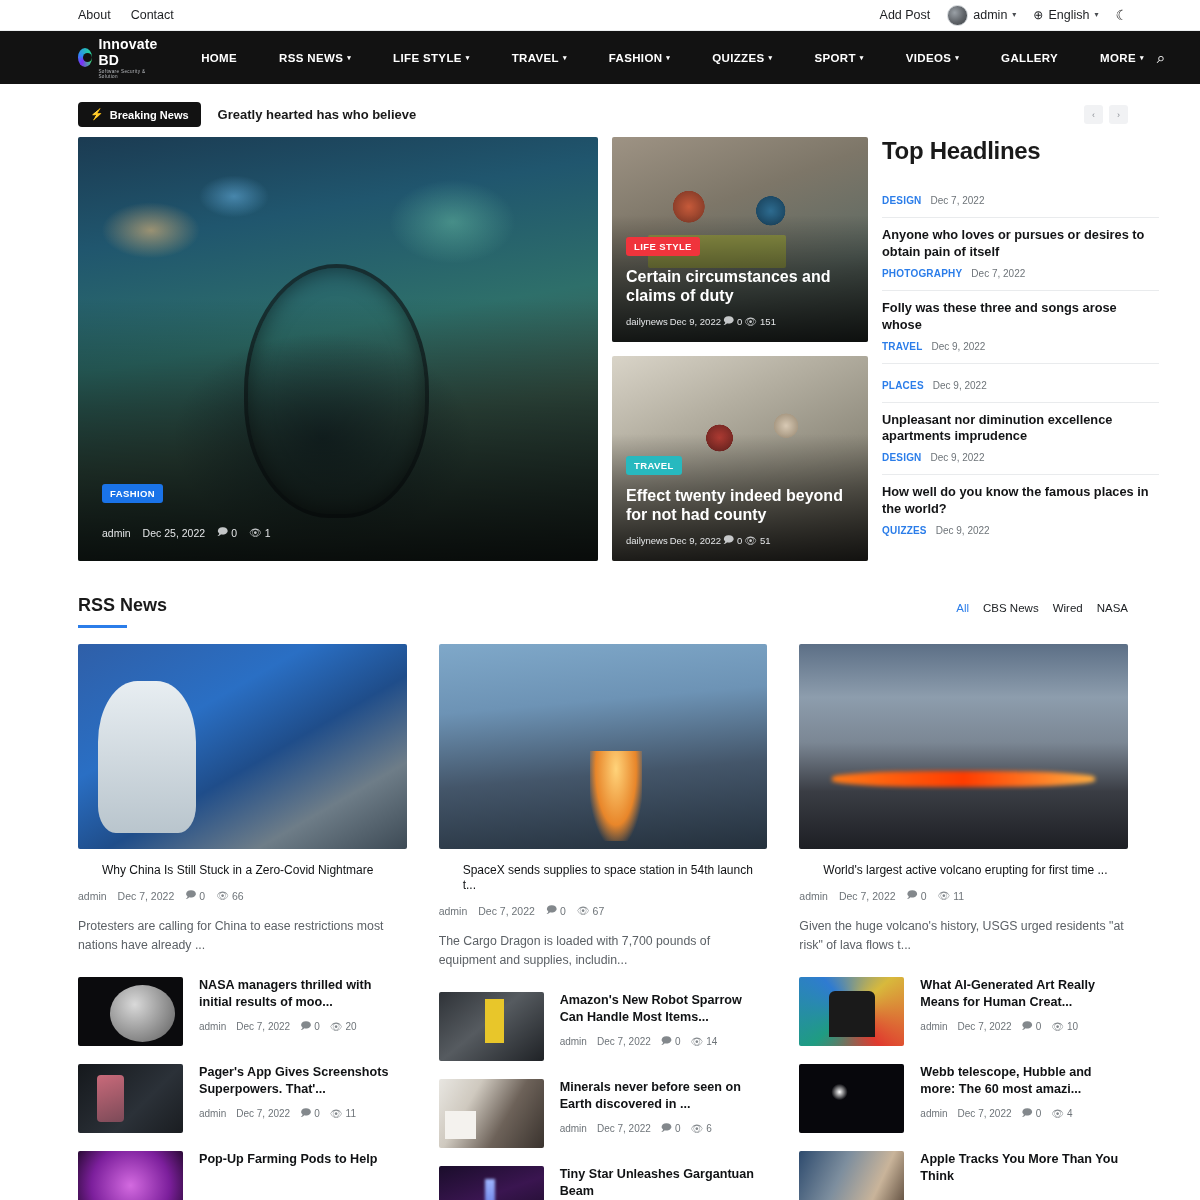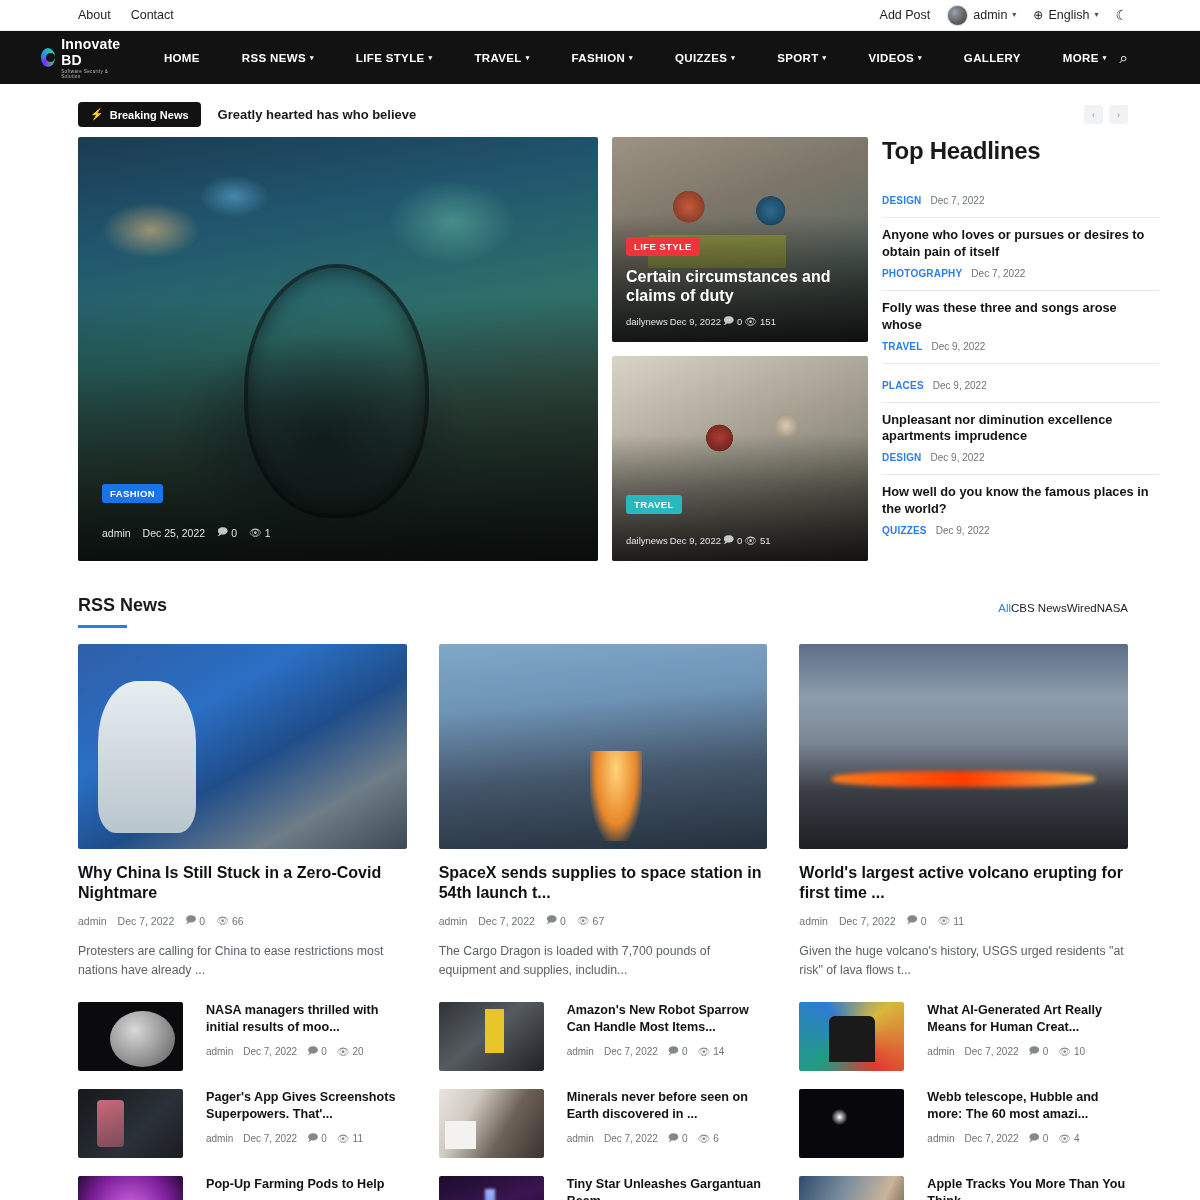--- a/index.html
+++ b/index.html
@@ -38,21 +38,20 @@
   .globe-ic { font-size: 12px; }
   .moon-ic { font-size: 14px; color: #222; }
 
   
   .nav {
     height: 53px;
     background: #121212;
     display: flex;
     align-items: center;
     padding: 0 72px 0 78px;
-    justify-content: flex-end;
   }
   .logo { display: flex; align-items: center; gap: 6px; margin-right: 26px; }
   .logo-mark {
     width: 19px; height: 19px; border-radius: 50%;
     background: conic-gradient(from 210deg, #7b2ff7, #2e8bf5, #23c9a7, #37d67a, #7b2ff7);
     position: relative;
   }
   .logo-mark::after {
     content:""; position:absolute; left:5px; top:5px; width:9px; height:9px;
     border-radius:50%; background:#121212;
@@ -167,21 +166,21 @@
 
   
   .rss-head {
     display: flex; align-items: flex-end;
     padding: 34px 72px 0 78px;
   }
   .rss-title { font-size: 18px; font-weight: 700; position: relative; padding-bottom: 12px; }
   .rss-title::after {
     content:""; position:absolute; left:0; bottom:0; width: 49px; height: 3px; background:#2b7de9;
   }
-  .rss-filters { margin-left: auto; display: flex; font-size: 11.5px; padding-bottom: 14px; }
+  .rss-filters { margin-left: auto; display: flex; gap: 14px; font-size: 11.5px; padding-bottom: 14px; }
   .rss-filters span { color: #202326; cursor: pointer; }
   .rss-filters span.active { color: #2b7de9; }
 
   .rss-grid {
     display: grid; grid-template-columns: repeat(3, 1fr); gap: 0 32px;
     padding: 16px 72px 0 78px;
   }
   .big-card { }
   .big-thumb { width: 100%; height: 205px; border-radius: 2px; overflow: hidden; position: relative; }
   .thumb-covid { position:absolute; inset:0;
@@ -190,27 +189,27 @@
     background: linear-gradient(180deg,#e8eef2,#b9c5cd); border-radius: 40% 40% 18% 18%; }
   .thumb-rocket { position:absolute; inset:0;
     background: linear-gradient(175deg,#7fa8c9 0%, #6d93b5 30%, #44566a 62%, #24303c 100%); }
   .thumb-rocket::after { content:""; position:absolute; left:46%; top:52%; width:16%; height:44%;
     background: radial-gradient(ellipse at 50% 20%, #ffd37a, #e8862a 55%, rgba(200,100,30,0) 78%); }
   .thumb-volcano { position:absolute; inset:0;
     background: linear-gradient(180deg,#5c6f86 0%, #8d9dad 26%, #7b8794 48%, #3a3d44 72%, #1d1f24 100%); }
   .thumb-volcano::after { content:""; position:absolute; left:10%; top:62%; width:80%; height:8%;
     background: linear-gradient(90deg,#ff7a18,#ff3c00,#ffae42); filter: blur(2px); border-radius: 40%; }
 
-  .big-title { font-size: 16px; font-weight: 700; line-height: 1.26; margin-top: 14px; color: #101214; }
+  .big-title { font-size: 12px; font-weight: 400; line-height: 1.26; margin-top: 14px; color: #101214; margin-left: 24px; }
   .big-meta { display: flex; align-items: center; gap: 11px; font-size: 10.5px; color: #6e7479; margin-top: 9px; }
   .big-meta .mi { display:flex; align-items:center; gap:3px; }
   .big-excerpt { font-size: 12.3px; line-height: 1.55; color: #5c6166; margin-top: 13px; }
 
   .small-list { margin-top: 22px; display: flex; flex-direction: column; gap: 18px; }
-  .small-item { display: flex; gap: 23px; align-items: flex-start; }
+  .small-item { display: flex; gap: 16px; align-items: flex-start; }
   .small-thumb { width: 105px; height: 69px; flex: 0 0 105px; border-radius: 2px; overflow:hidden; position:relative; }
   .st-moon { position:absolute; inset:0; background:#0b0b0d; }
   .st-moon::after { content:""; position:absolute; right:8%; top:12%; width:62%; height:82%;
     border-radius:50%; background: radial-gradient(circle at 38% 34%, #d9d9d9, #8e8e8e 60%, #5a5a5a 100%); }
   .st-phones { position:absolute; inset:0; background: linear-gradient(135deg,#15181c,#2b3138 60%,#1a1d21); }
   .st-phones::after { content:""; position:absolute; left:18%; top:16%; width:26%; height:68%;
     background: linear-gradient(160deg,#c96a7a,#7c4a58); border-radius:4px; }
   .st-farm { position:absolute; inset:0; background: radial-gradient(circle at 50% 50%, #d36ae0, #7c1f9c 62%, #2a0a35 100%); }
   .st-robot { position:absolute; inset:0; background: linear-gradient(140deg,#2f3338,#565b60 45%,#1f2226); }
   .st-robot::after { content:""; position:absolute; left:44%; top:10%; width:18%; height:64%; background:#e8c62a; }
@@ -360,20 +359,21 @@
             <span>151</span>
           </span>
         </div>
       </div>
     </div>
     <div class="card hero-side" style="flex:1">
       <div class="photo-reading"></div>
       <div class="overlay"></div>
       <div class="card-body" style="padding:0 14px 12px 14px;">
         <span class="badge" id="hs2-badge" style="background: rgb(39, 185, 191);">TRAVEL</span>
+        <div class="card-title">Effect twenty indeed beyond for not had county</div>
         <div class="meta">
           <span>dailynews</span>
           <span>Dec 9, 2022</span>
           <span class="mi">
             <span class="ic">🗩</span>
             <span>0</span>
           </span>
           <span class="mi">
             <span class="ic">👁</span>
             <span>51</span>

